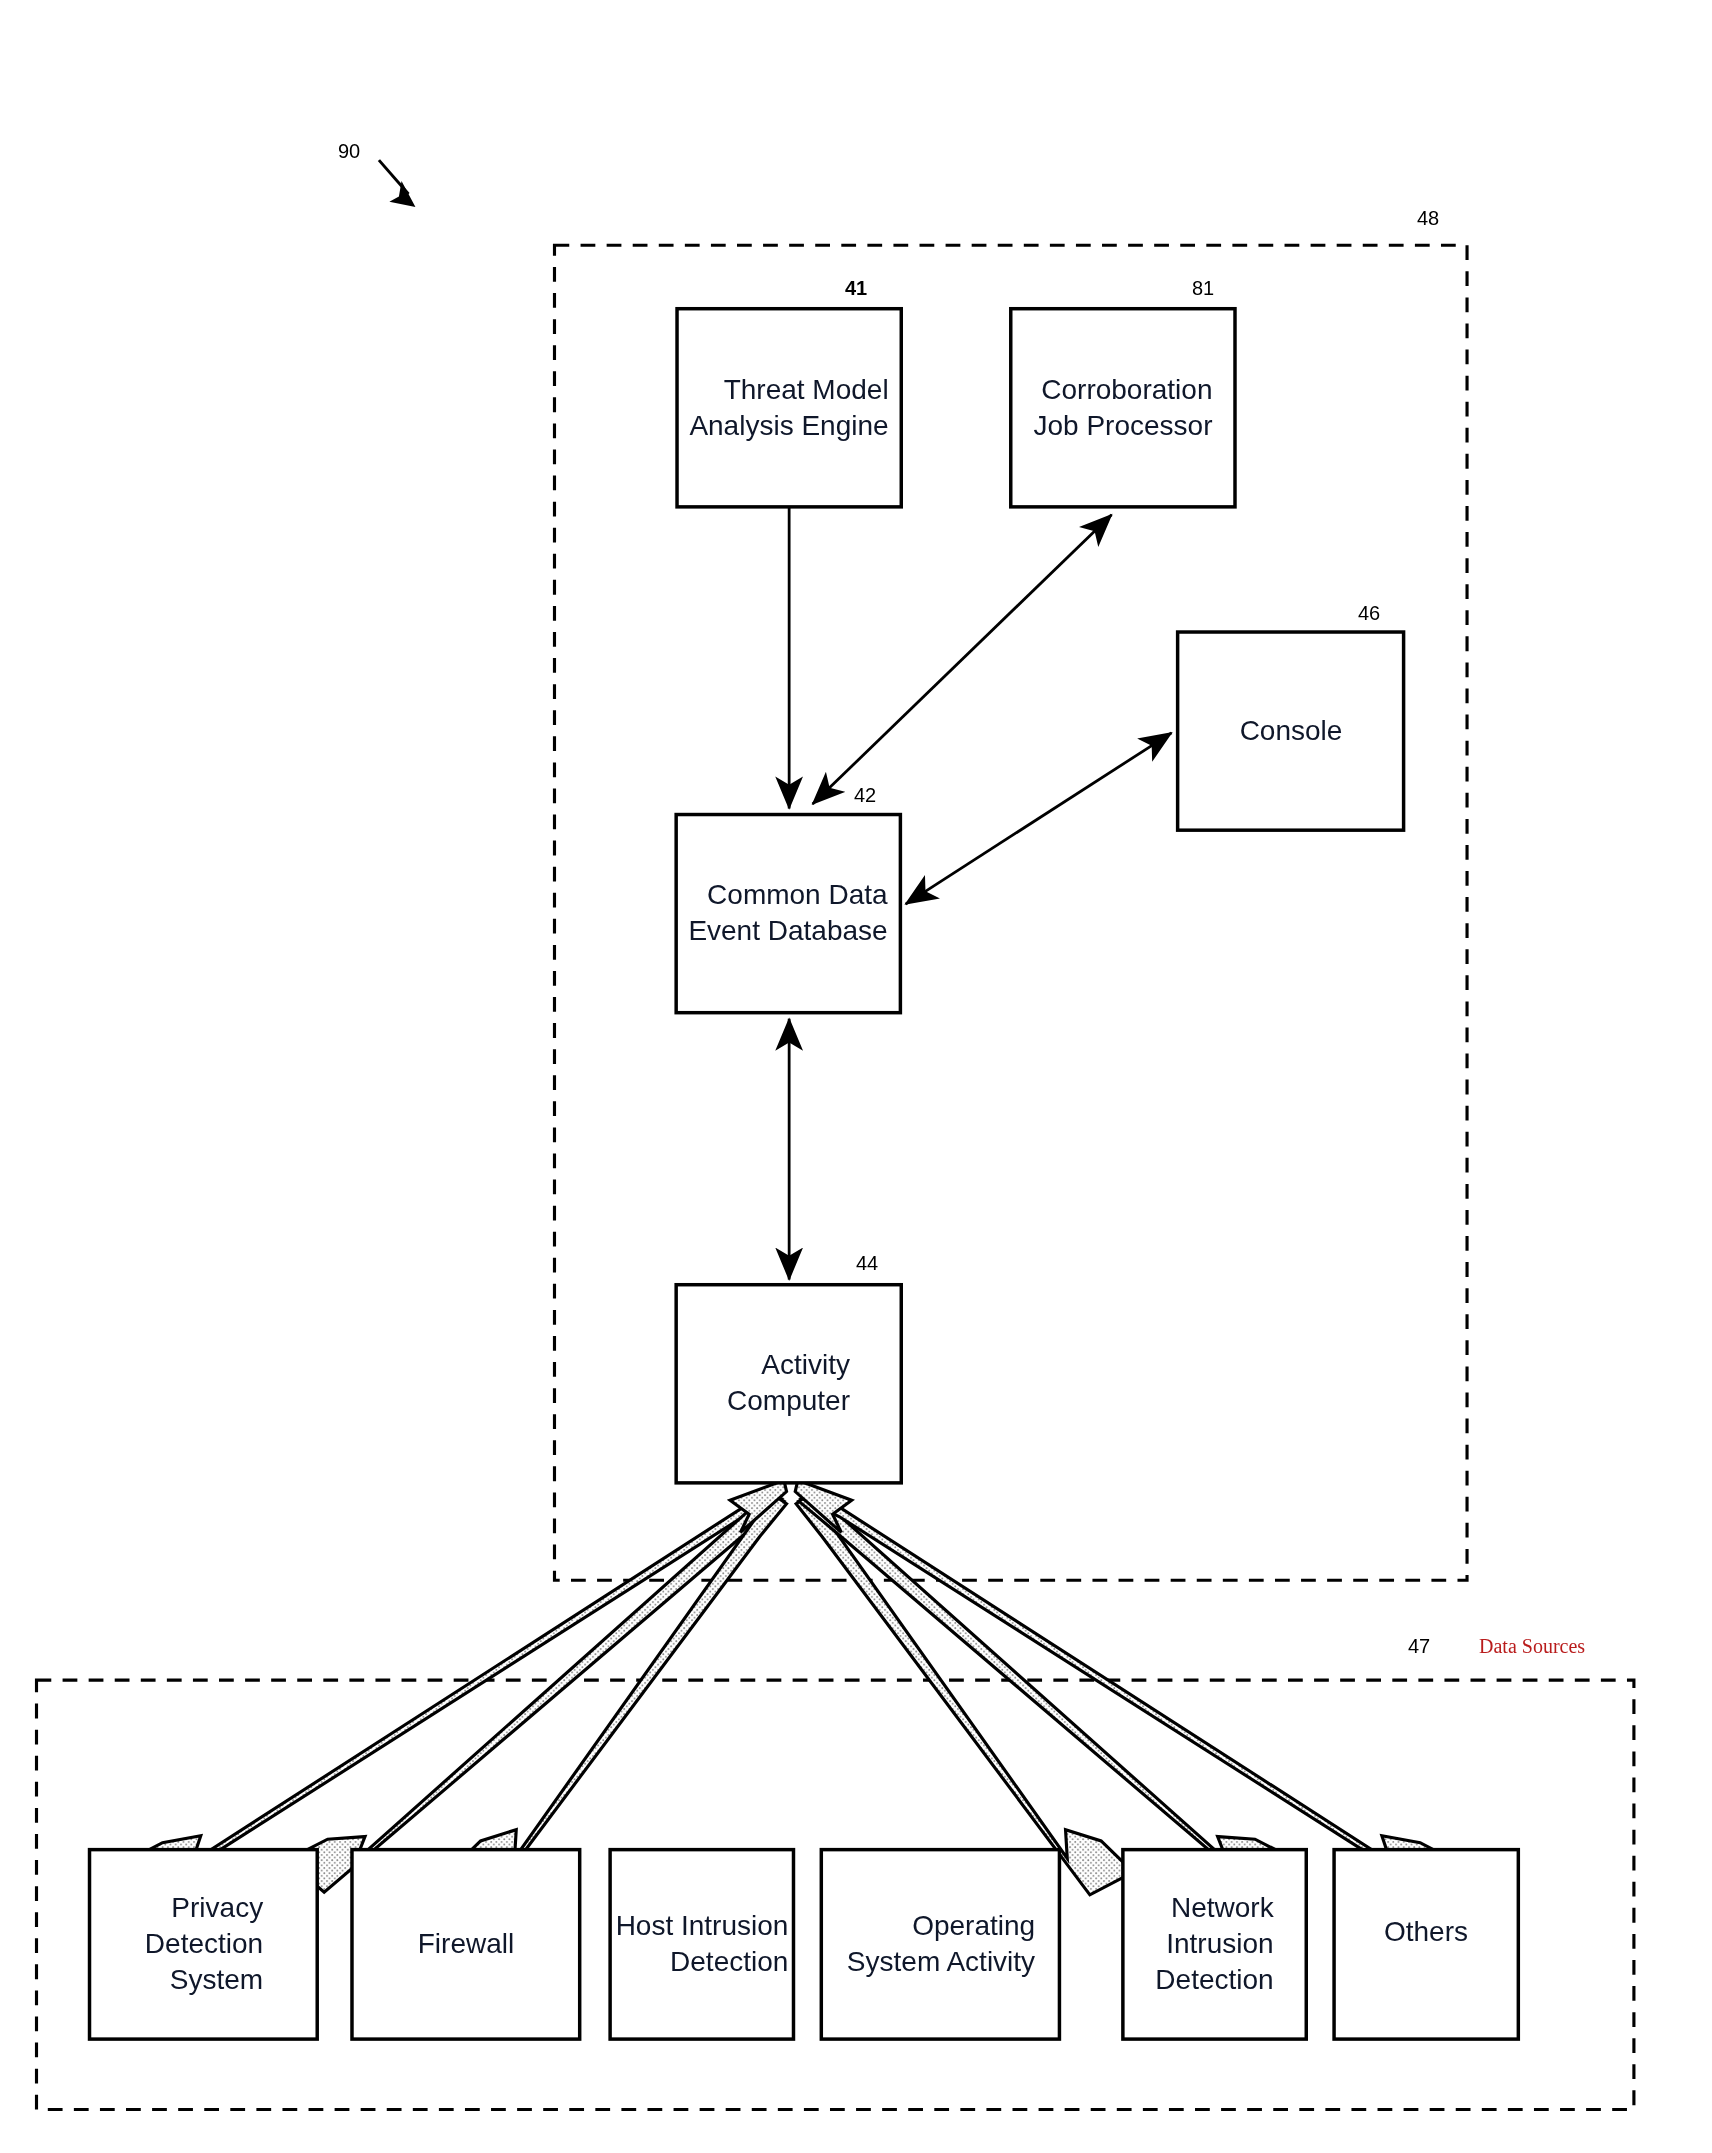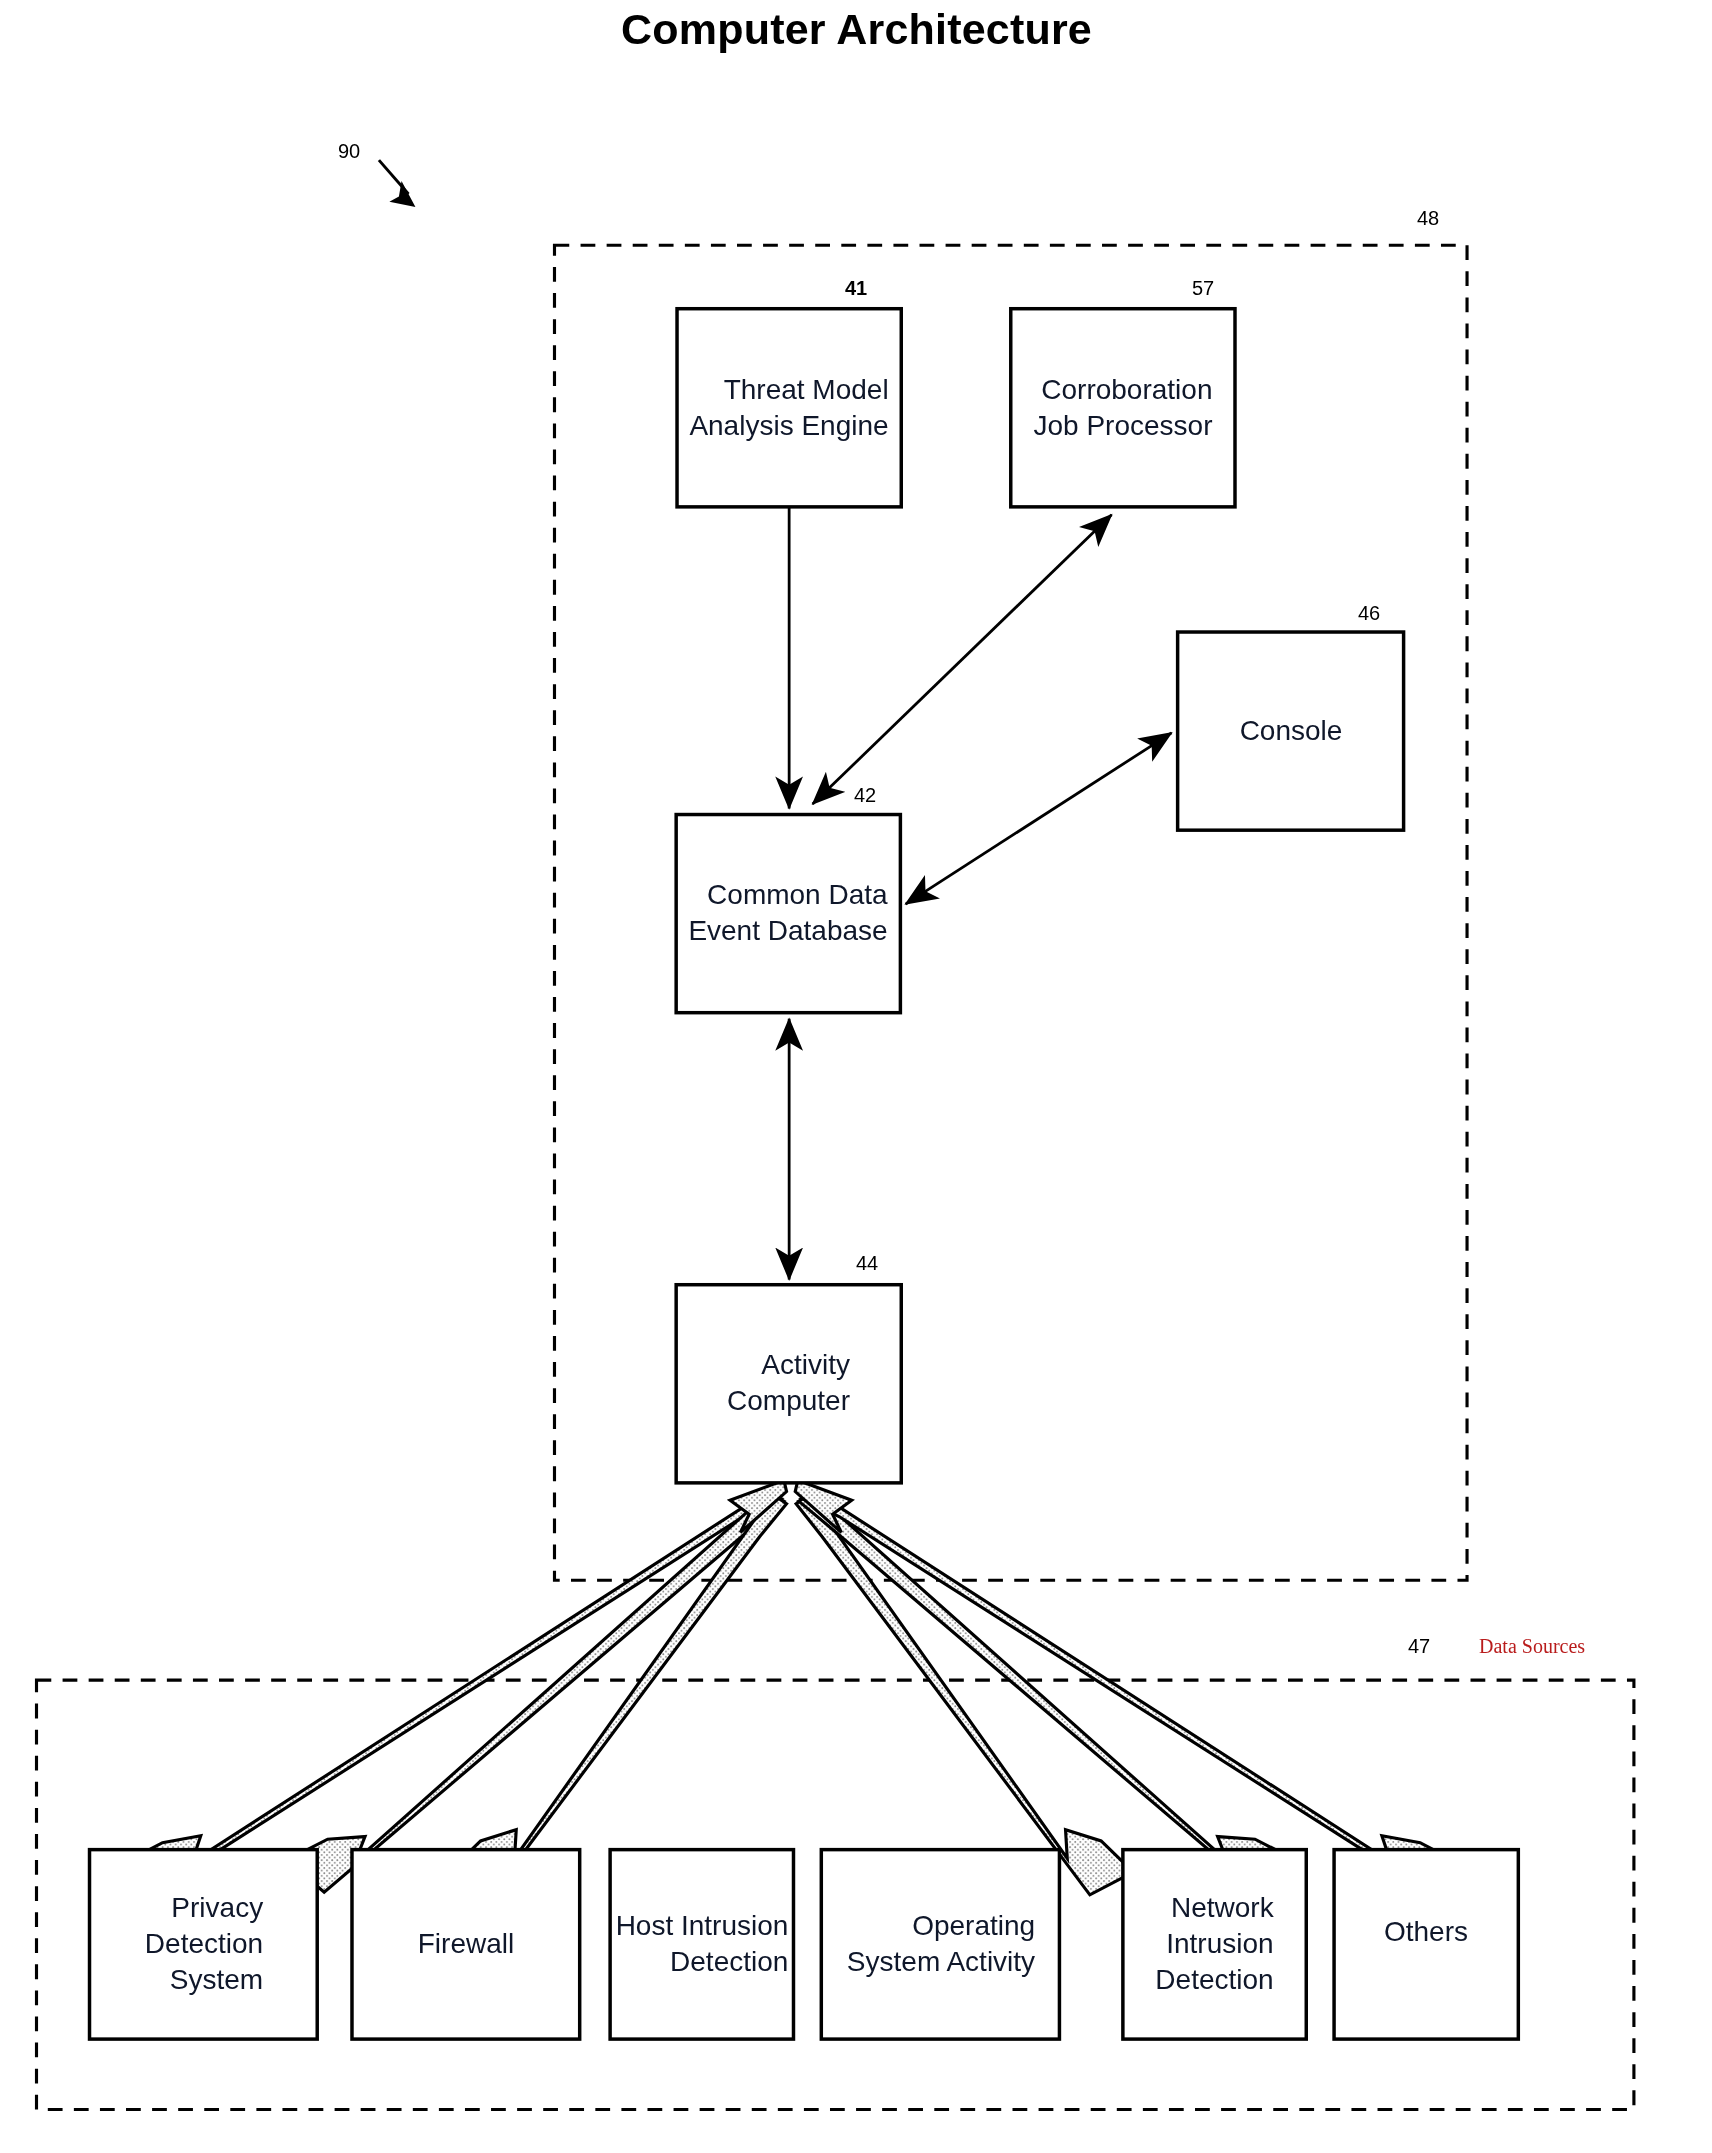--- a/index.html
+++ b/index.html
@@ -68,21 +68,20 @@
     font-size: 20px;
     line-height: 30px;
     color: #b91c1c;
   }
 </style>
 </head>
 <body>
 
 <div id="figure-root">
 
-  <div class="fig-title">Computer Architecture</div>
 
   <svg class="diagram" viewBox="0 0 1971 2478">
     <defs>
       <pattern id="stipple" width="6" height="6" patternUnits="userSpaceOnUse">
         <rect width="6" height="6" fill="#ffffff"></rect>
         <circle cx="1.2" cy="1.2" r="1.1" fill="#8a8a8a"></circle>
         <circle cx="4.2" cy="4.2" r="1.1" fill="#8a8a8a"></circle>
       </pattern>
       <marker id="ah" markerWidth="14" markerHeight="14" refX="11.5" refY="5" orient="auto" markerUnits="strokeWidth">
         <path d="M0,0 L12,5 L0,10 L3,5 z" fill="#000000"></path>
@@ -150,21 +149,21 @@
     <rect x="1292" y="2128" width="211" height="218" fill="#ffffff" stroke="#000000" stroke-width="4"></rect>
     <rect x="1535" y="2128" width="212" height="218" fill="#ffffff" stroke="#000000" stroke-width="4"></rect>
   </svg>
 
   <div class="refnum" style="left:338px; top:136px;">90</div>
 
   <div class="refnum" style="left:1417px; top:203px;">48</div>
 
   <div class="refnum bold" style="left:845px; top:273px;">41</div>
 
-  <div class="refnum" style="left:1192px; top:273px;">57</div>
+  <div class="refnum" style="left:1192px; top:273px;">81</div>
 
   <div class="refnum" style="left:1358px; top:598px;">46</div>
 
   <div class="refnum" style="left:854px; top:780px;">42</div>
 
   <div class="refnum" style="left:856px; top:1248px;">44</div>
 
   <div class="refnum" style="left:1408px; top:1631px;">47</div>
 
   <div class="grouplabel" style="left:1479px; top:1631px;">Data Sources</div>

